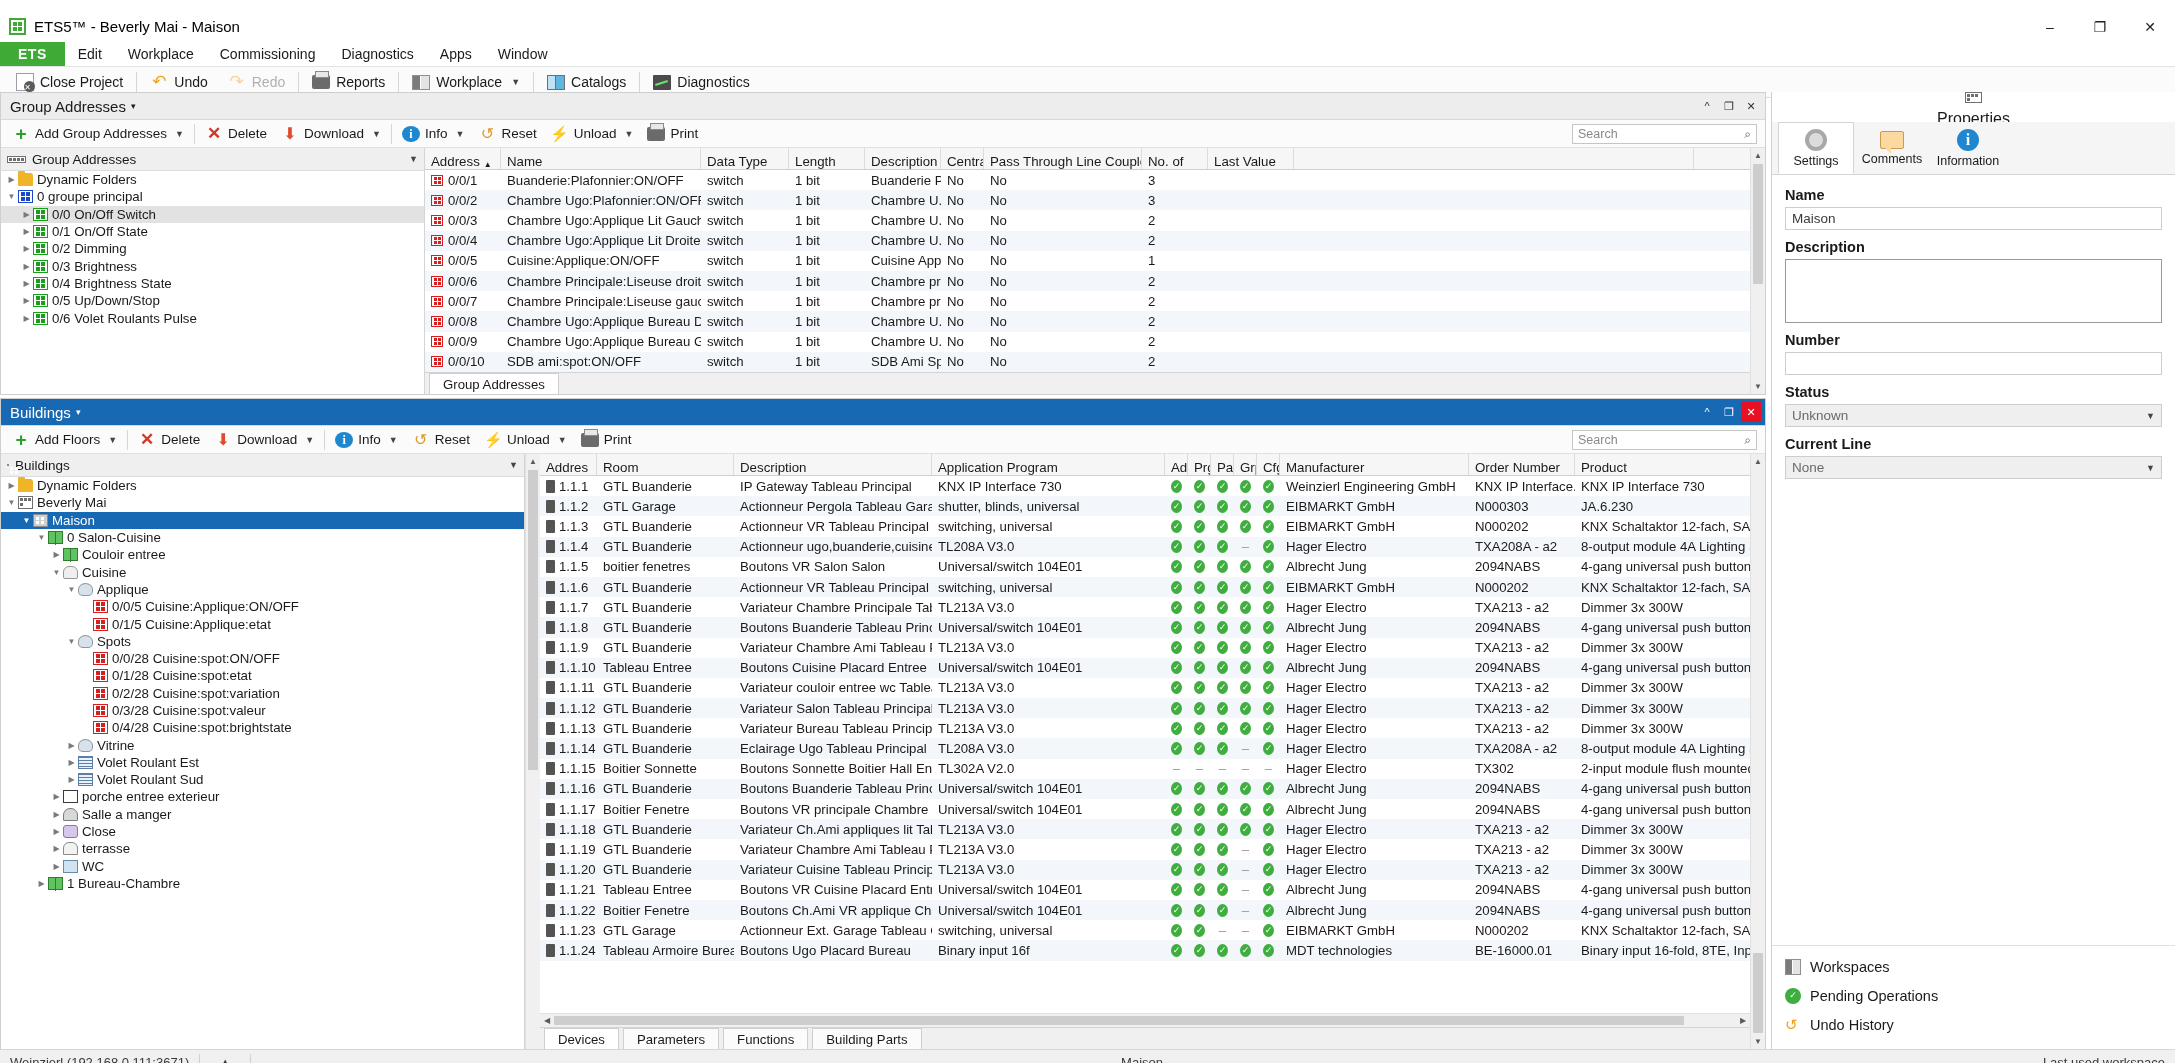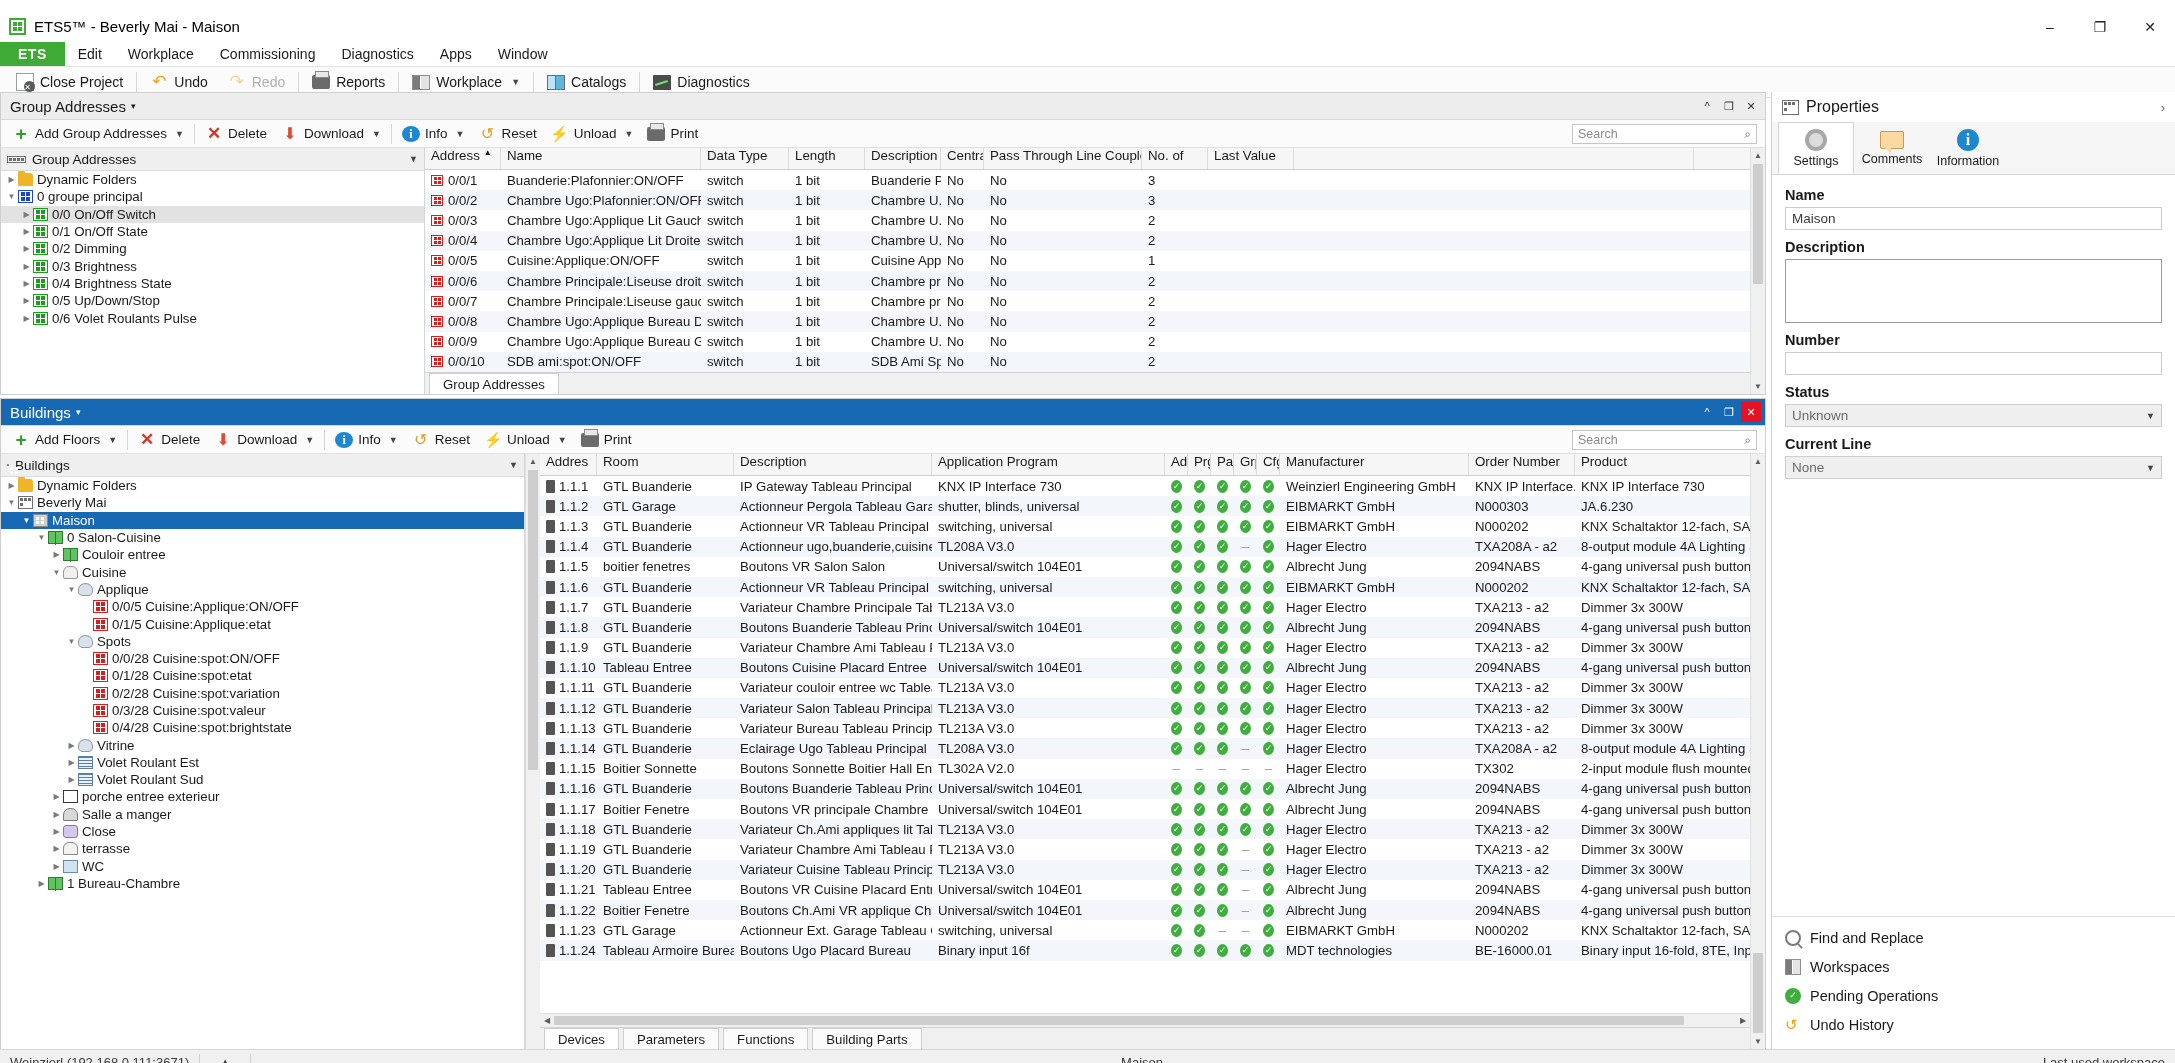--- a/index.html
+++ b/index.html
@@ -129,21 +129,21 @@
   .i-porch { background:#fff;border:1px solid #3a3a3a; }
   .i-dine { background:#d8d8d8;border:1px solid #7a7a7a;border-radius:7px 7px 1px 1px; }
   .i-sofa { background:#d7c7ea;border:1px solid #8a76ad;border-radius:3px; }
   .i-terr { background:#f2f2f2;border:1px solid #8a8a8a;border-radius:6px 6px 0 0; }
   .i-wc  { background:#cfe3f2;border:1px solid #6a8aa6; }
 
   
   .grid-pane { flex:1; display:flex; flex-direction:column; min-width:0; background:#fff; }
   .ghead { height:22px; display:flex; background:#f6f6f6; border-bottom:1px solid #cfcfcf;
            font-size:13.3px; color:#1a1a1a; }
-  .ghead .gh { display:flex;align-items:flex-start;padding:0 6px;border-right:1px solid #dcdcdc;
+  .ghead .gh { display:flex;align-items:flex-end;padding:0 6px;border-right:1px solid #dcdcdc;
                overflow:hidden;white-space:nowrap; }
   .gbody { flex:1; overflow:hidden; }
   .grow { height:20.2px; display:flex; font-size:13.2px; color:#1a1a1a; white-space:nowrap; align-items:center; }
   .grow:nth-child(even) { background:#f3f7fb; }
   .grow .gc { padding:0 6px; overflow:hidden; text-overflow:ellipsis; white-space:nowrap; display:flex; align-items:center; }
   .grow .gc.ctr { justify-content:center; }
   .cellicon { width:12px;height:11px;margin-right:5px;flex:0 0 12px;display:flex;flex-wrap:wrap;gap:1px;
               border:1.3px solid #d62020;padding:1px;align-content:center;justify-content:center; }
   .cellicon i { width:3px;height:3px;background:#d62020; }
   .devicon { width:9px;height:13px;background:#545454;margin-right:4px;flex:0 0 9px;border-radius:1px; }
@@ -162,21 +162,21 @@
   .vsb .arr { height:15px; width:15px; font-size:8px; text-align:center; line-height:15px; color:#5a5a5a; }
   .vsb .thumb { width:10px; background:#cdcdcd; border-radius:1px; margin:1px 0; }
   .hsb { height:14px; background:#f0f0f0; border-top:1px solid #e0e0e0; display:flex; align-items:center; }
   .hsb .arr { width:14px;height:14px;font-size:8px;text-align:center;line-height:14px;color:#5a5a5a; }
   .hsb .thumb { height:9px;background:#cdcdcd;border-radius:1px; }
 
   
   .props { position:absolute; right:0; top:80px; width:404px; bottom:26px;
            background:#fff; border-left:1px solid #d0d0d0; display:flex; flex-direction:column; }
   .props-head { height:30px; display:flex; align-items:center; gap:7px; padding:0 10px;
-                font-size:16px; background:#fff; }
+                font-size:16px; background:#fff;flex-direction:column; }
   .props-head .exp-right { margin-left:auto; color:#6a6a6a; font-size:13px; }
   .ptabs { display:flex; border-bottom:1px solid #d4d4d4; background:#f5f5f5; padding-left:6px; }
   .ptab { width:76px; height:52px; display:flex; flex-direction:column; align-items:center;
           justify-content:center; gap:3px; font-size:12.5px; background:#f5f5f5; }
   .ptab.active { background:#fff; border:1px solid #d4d4d4; border-bottom:1px solid #fff;
                  margin-bottom:-1px; }
   .gear { width:22px;height:22px;border-radius:50%;background:#dcdcdc;border:4px solid #a8a8a8;
           box-sizing:border-box; }
   .bubble { width:24px;height:18px;background:#fbd9a0;border:1px solid #c89a52;border-radius:2px;position:relative; }
   .bubble:after{content:"";position:absolute;left:4px;bottom:-6px;border-left:6px solid transparent;
@@ -1673,24 +1673,20 @@
 
       <div class="plabel">Current Line</div>
       <div class="pselect">
         <span>None</span>
         <span class="cv">▼</span>
       </div>
     </div>
 
     <div class="plinks">
       <div class="plink">
-        <span class="pli pli-search"></span>
-        <span>Find and Replace</span>
-      </div>
-      <div class="plink">
         <span class="pli pli-ws">
             <i></i>
           </span>
         <span>Workspaces</span>
       </div>
       <div class="plink">
         <span class="pli pli-pend">✓</span>
         <span>Pending Operations</span>
       </div>
       <div class="plink">

